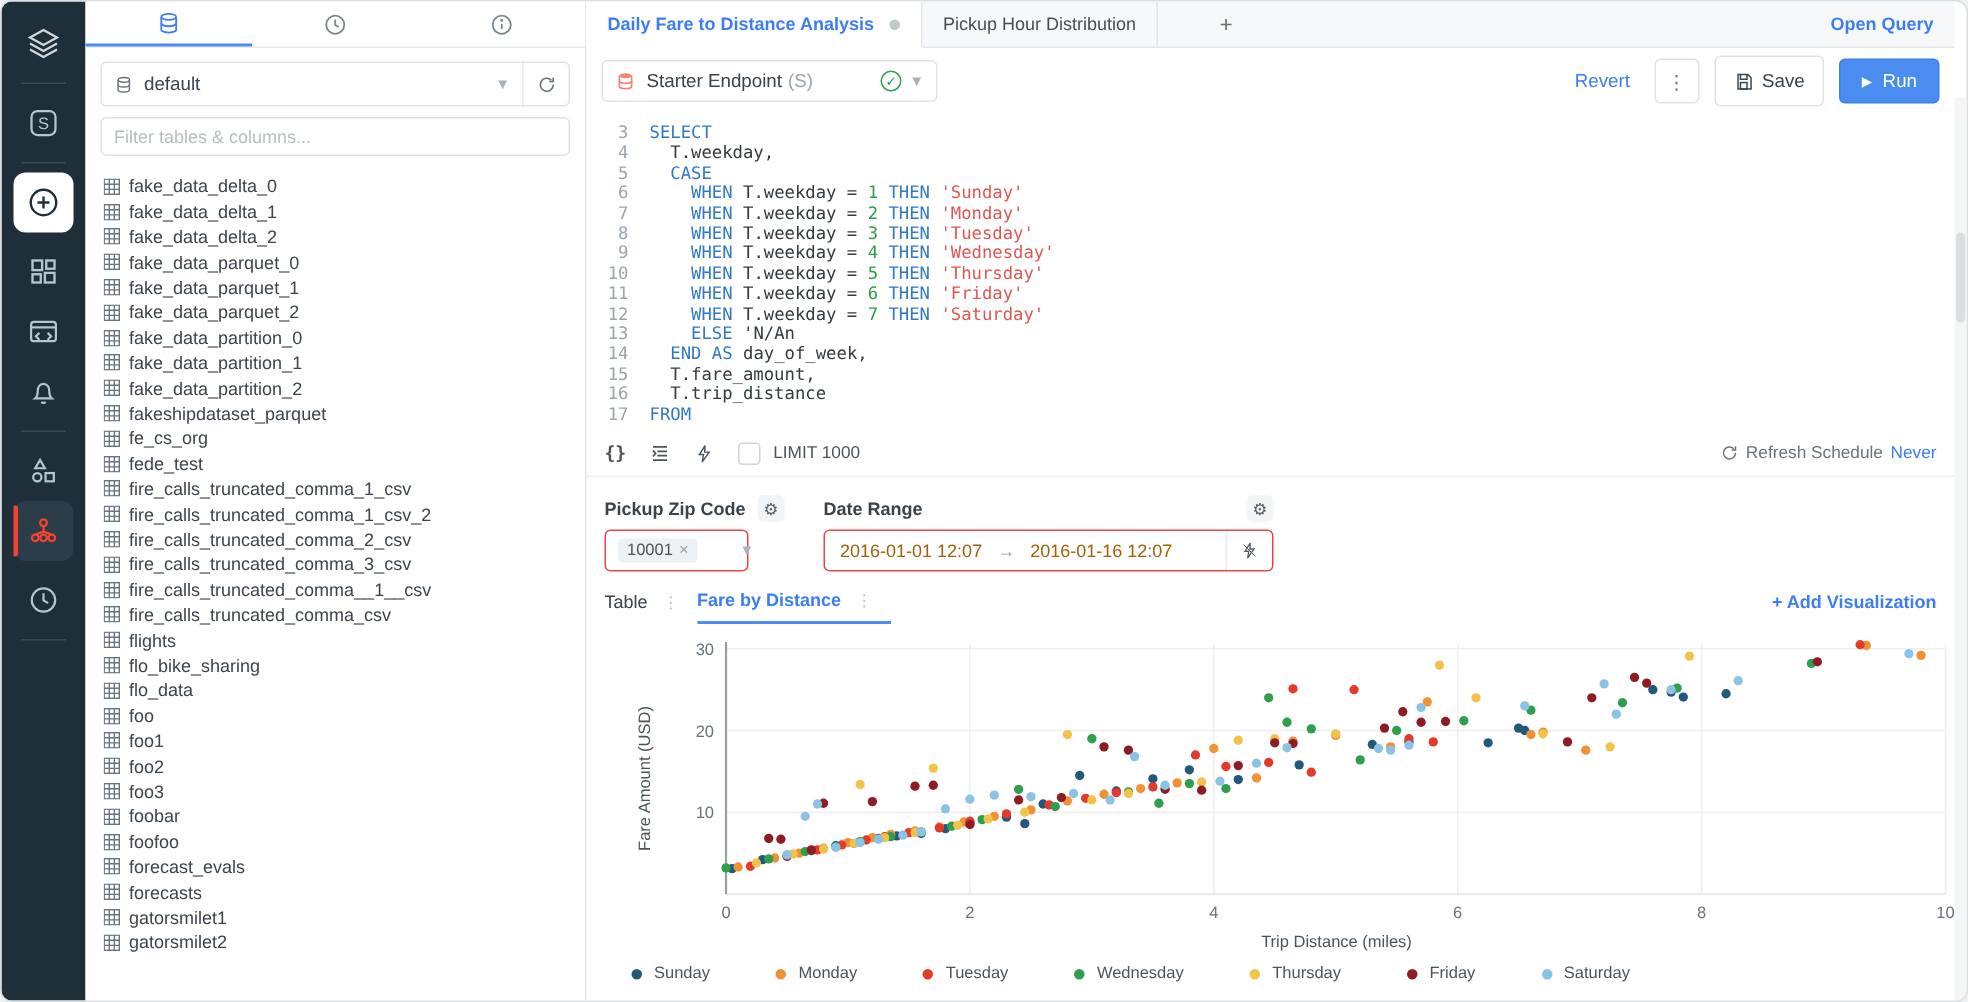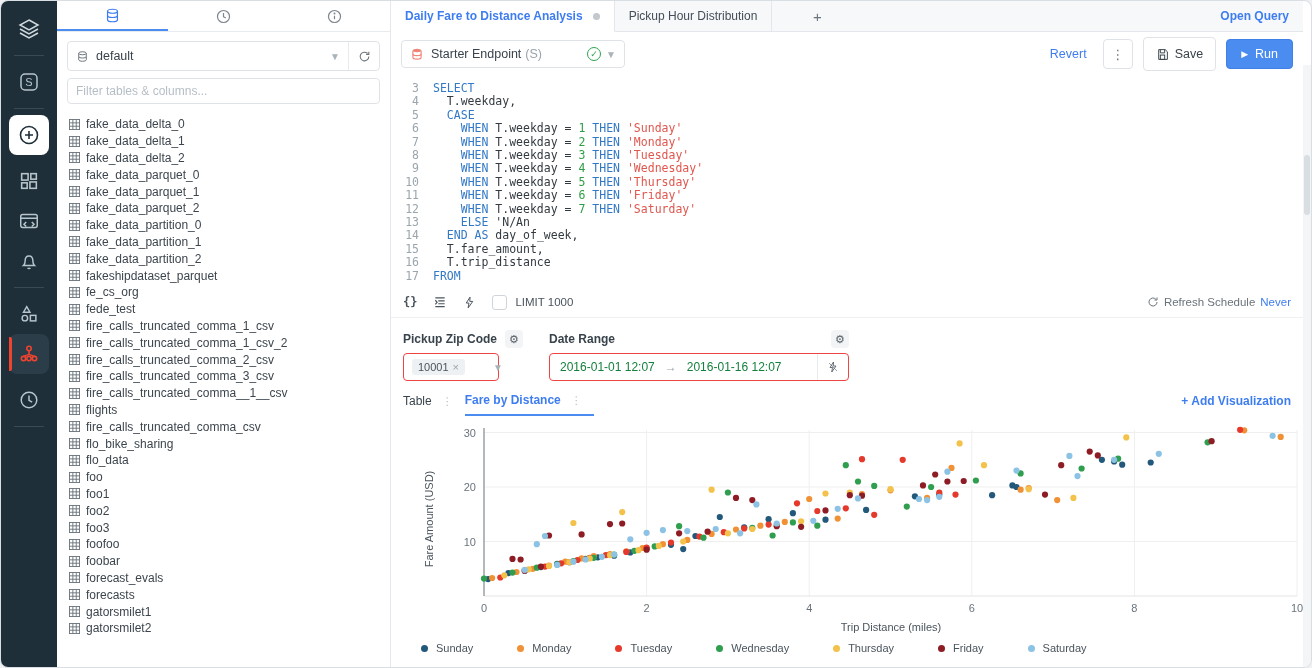--- a/index.html
+++ b/index.html
@@ -70,21 +70,21 @@
   .fgroup{display:flex;flex-direction:column;}
   .fhandle{width:5px;margin:4px 8px 0 0;align-self:stretch;border-left:2px dotted #d4d9dd;border-right:2px dotted #d4d9dd;}
   .fbody{display:flex;flex-direction:column;}
   .flabel-row{display:flex;align-items:center;margin-bottom:5px;}
   .flabel{font-size:12px;font-weight:bold;color:#39434b;margin-right:8px;}
   .gear{width:18px;height:18px;border-radius:4px;background:#f2f4f5;color:#555e66;font-size:11px;display:flex;align-items:center;justify-content:center;}
   .fctrl{height:28px;border:1px solid #ef4444;border-radius:4px;display:flex;align-items:center;box-sizing:border-box;background:#fff;}
   .ziptag{background:#eef1f3;border-radius:3px;font-size:11px;color:#4a545c;padding:2px 6px;margin:0 10px 0 8px;}
   .ziptag .x{color:#9aa4ab;margin-left:4px;}
   .zipchev{color:#aab3ba;font-size:10px;margin:0 10px 0 18px;}
-  .dateval{font-size:12px;color:#15803d;padding:0 10px;}
+  .dateval{font-size:12px;color:#a16207;padding:0 10px;}
   .datearrow{color:#9aa4ab;font-size:12px;}
   .boltcell{width:30px;height:100%;border-left:1px solid #e7ebee;display:flex;align-items:center;justify-content:center;color:#555e66;}
   .fspace{width:26px;}
   .flabel-spacer{flex:1;}
   
   .viz-tabs{height:30px;display:flex;align-items:center;padding:0 12px;flex:none;font-size:12px;}
   .vtab{display:flex;align-items:center;height:100%;color:#39434b;}
   .vtab .dots{color:#b9c1c7;margin:0 12px 0 10px;font-size:11px;}
   .vtab.active span.vlabel{color:#3e7df0;font-weight:bold;}
   .vtab.active{border-bottom:2px solid #4a8cf0;box-sizing:border-box;}
@@ -332,34 +332,34 @@
             <rect x="0.5" y="0.5" width="11" height="11"></rect>
             <path d="M0.5 4.2h11M0.5 7.9h11M4.2 0.5v11M7.9 0.5v11"></path>
           </svg>
           <span>fire_calls_truncated_comma__1__csv</span>
         </div>
         <div class="trow">
           <svg width="11" height="11" viewBox="0 0 12 12" fill="none" stroke="#6a737b" stroke-width="1">
             <rect x="0.5" y="0.5" width="11" height="11"></rect>
             <path d="M0.5 4.2h11M0.5 7.9h11M4.2 0.5v11M7.9 0.5v11"></path>
           </svg>
+          <span>fire_calls_truncated_comma_csv</span>
+        </div>
+        <div class="trow">
+          <svg width="11" height="11" viewBox="0 0 12 12" fill="none" stroke="#6a737b" stroke-width="1">
+            <rect x="0.5" y="0.5" width="11" height="11"></rect>
+            <path d="M0.5 4.2h11M0.5 7.9h11M4.2 0.5v11M7.9 0.5v11"></path>
+          </svg>
           <span>flights</span>
         </div>
         <div class="trow">
           <svg width="11" height="11" viewBox="0 0 12 12" fill="none" stroke="#6a737b" stroke-width="1">
             <rect x="0.5" y="0.5" width="11" height="11"></rect>
             <path d="M0.5 4.2h11M0.5 7.9h11M4.2 0.5v11M7.9 0.5v11"></path>
           </svg>
-          <span>fire_calls_truncated_comma_csv</span>
-        </div>
-        <div class="trow">
-          <svg width="11" height="11" viewBox="0 0 12 12" fill="none" stroke="#6a737b" stroke-width="1">
-            <rect x="0.5" y="0.5" width="11" height="11"></rect>
-            <path d="M0.5 4.2h11M0.5 7.9h11M4.2 0.5v11M7.9 0.5v11"></path>
-          </svg>
           <span>flo_bike_sharing</span>
         </div>
         <div class="trow">
           <svg width="11" height="11" viewBox="0 0 12 12" fill="none" stroke="#6a737b" stroke-width="1">
             <rect x="0.5" y="0.5" width="11" height="11"></rect>
             <path d="M0.5 4.2h11M0.5 7.9h11M4.2 0.5v11M7.9 0.5v11"></path>
           </svg>
           <span>flo_data</span>
         </div>
         <div class="trow">
@@ -388,28 +388,28 @@
             <rect x="0.5" y="0.5" width="11" height="11"></rect>
             <path d="M0.5 4.2h11M0.5 7.9h11M4.2 0.5v11M7.9 0.5v11"></path>
           </svg>
           <span>foo3</span>
         </div>
         <div class="trow">
           <svg width="11" height="11" viewBox="0 0 12 12" fill="none" stroke="#6a737b" stroke-width="1">
             <rect x="0.5" y="0.5" width="11" height="11"></rect>
             <path d="M0.5 4.2h11M0.5 7.9h11M4.2 0.5v11M7.9 0.5v11"></path>
           </svg>
+          <span>foobar</span>
+        </div>
+        <div class="trow">
+          <svg width="11" height="11" viewBox="0 0 12 12" fill="none" stroke="#6a737b" stroke-width="1">
+            <rect x="0.5" y="0.5" width="11" height="11"></rect>
+            <path d="M0.5 4.2h11M0.5 7.9h11M4.2 0.5v11M7.9 0.5v11"></path>
+          </svg>
           <span>foofoo</span>
-        </div>
-        <div class="trow">
-          <svg width="11" height="11" viewBox="0 0 12 12" fill="none" stroke="#6a737b" stroke-width="1">
-            <rect x="0.5" y="0.5" width="11" height="11"></rect>
-            <path d="M0.5 4.2h11M0.5 7.9h11M4.2 0.5v11M7.9 0.5v11"></path>
-          </svg>
-          <span>foobar</span>
         </div>
         <div class="trow">
           <svg width="11" height="11" viewBox="0 0 12 12" fill="none" stroke="#6a737b" stroke-width="1">
             <rect x="0.5" y="0.5" width="11" height="11"></rect>
             <path d="M0.5 4.2h11M0.5 7.9h11M4.2 0.5v11M7.9 0.5v11"></path>
           </svg>
           <span>forecast_evals</span>
         </div>
         <div class="trow">
           <svg width="11" height="11" viewBox="0 0 12 12" fill="none" stroke="#6a737b" stroke-width="1">

